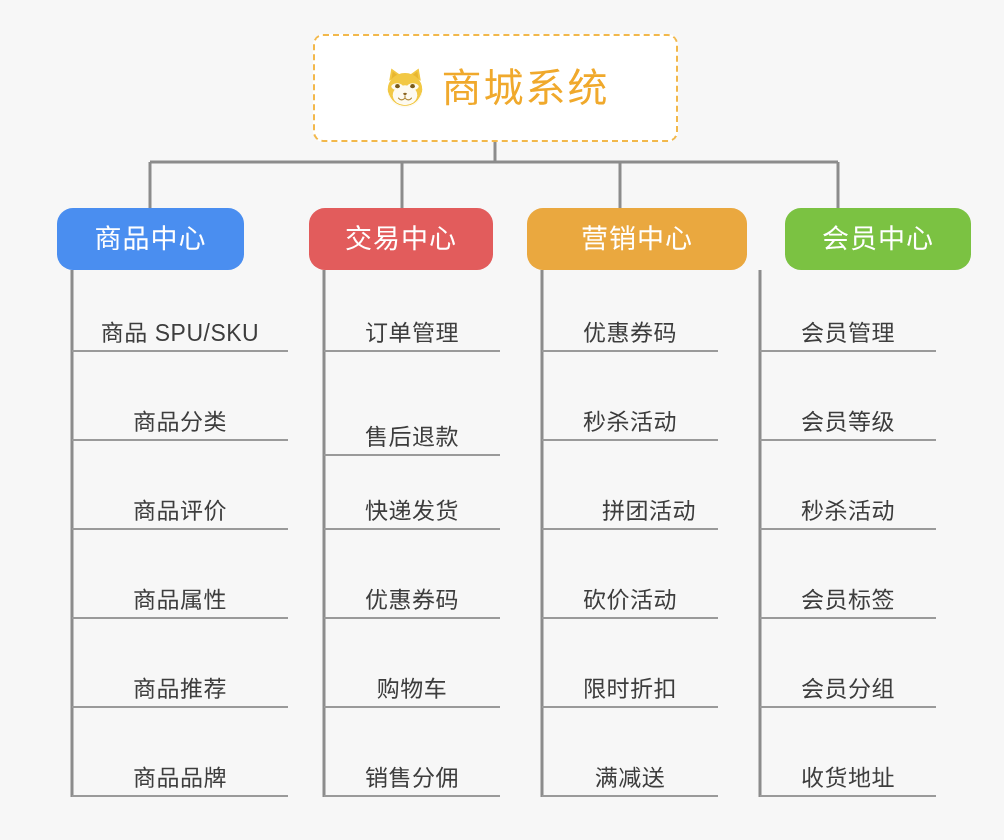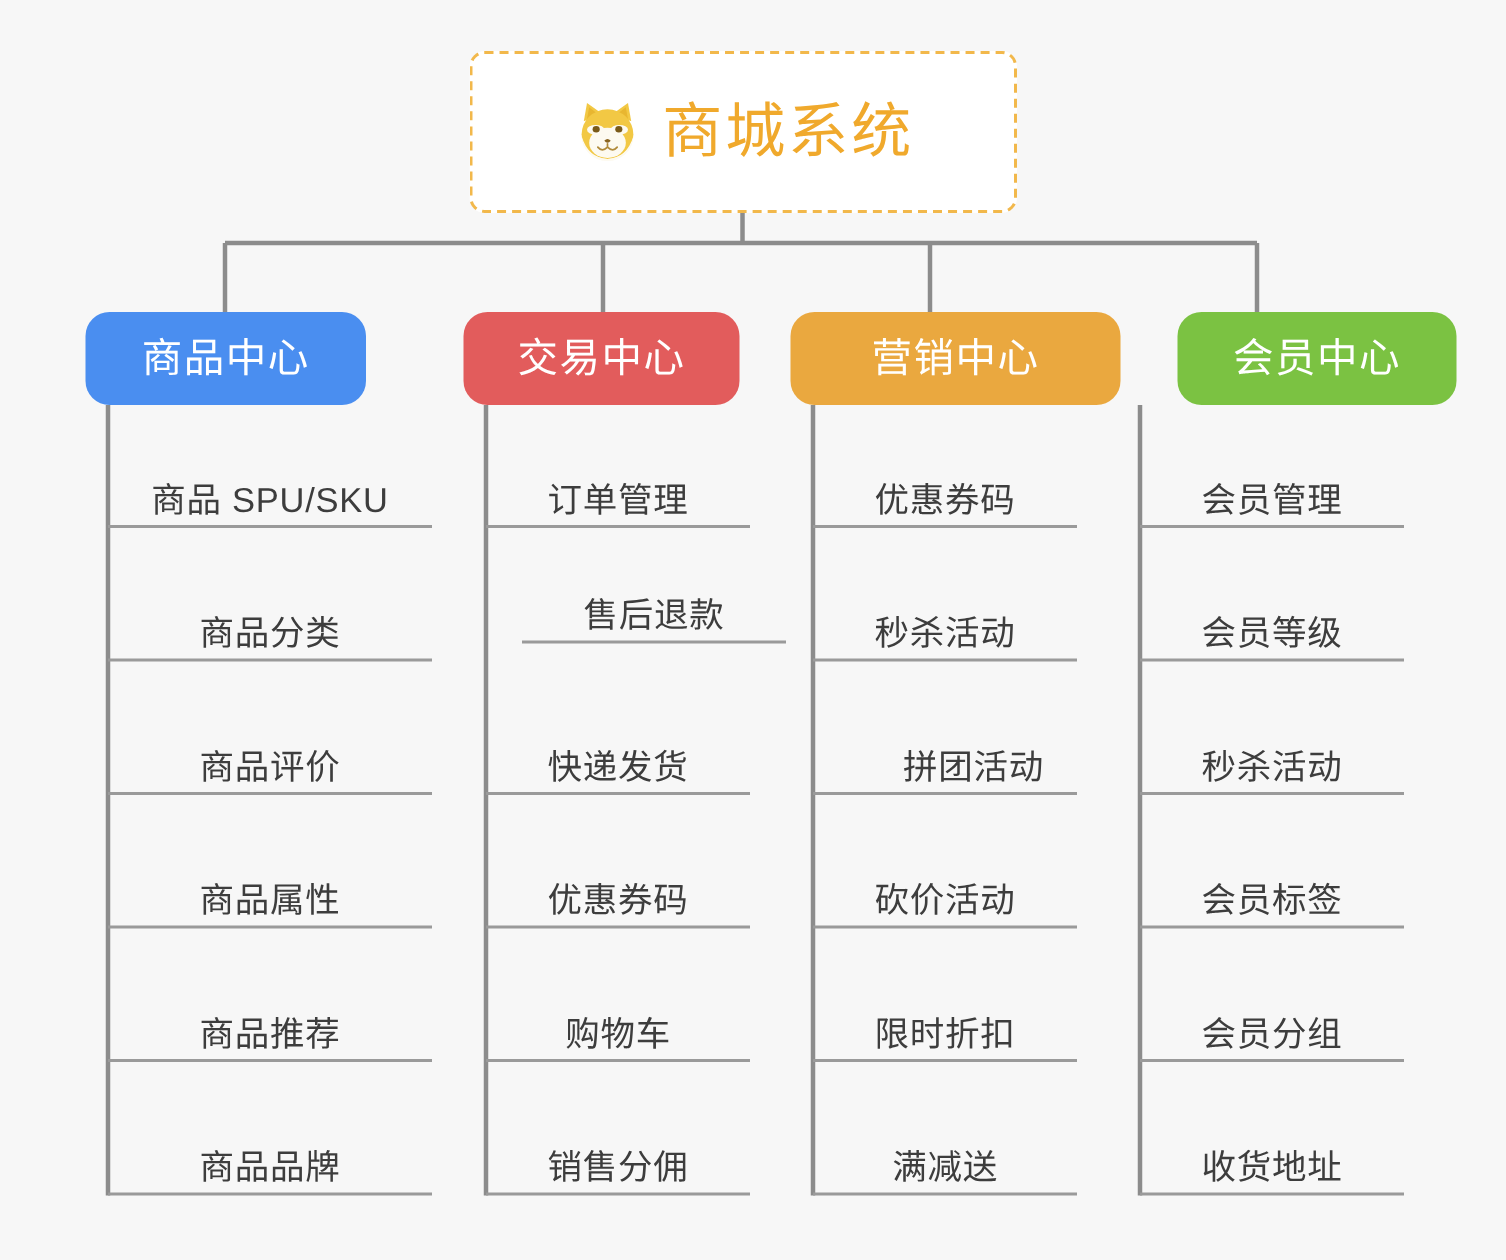--- a/index.html
+++ b/index.html
@@ -183,21 +183,21 @@
         </div>
       </div>
       <div class="column" style="left: 309px; width: 191px;">
         <div class="cat-box" style="width: 184px; background: rgb(226, 92, 92);">
           <span class="cat-label">交易中心</span>
         </div>
         <div class="leaf-list">
           <div class="leaf-item" style="top: 40px; left: 15px; width: 176px; height: 42px;">
             <span class="leaf-label">订单管理</span>
           </div>
-          <div class="leaf-item" style="top: 117px; left: 15px; width: 176px; height: 42px; margin-left: 24px;">
+          <div class="leaf-item" style="top: 144px; left: 15px; width: 176px; height: 42px;">
             <span class="leaf-label">售后退款</span>
           </div>
           <div class="leaf-item" style="top: 218px; left: 15px; width: 176px; height: 42px;">
             <span class="leaf-label">快递发货</span>
           </div>
           <div class="leaf-item" style="top: 307px; left: 15px; width: 176px; height: 42px;">
             <span class="leaf-label">优惠券码</span>
           </div>
           <div class="leaf-item" style="top: 396px; left: 15px; width: 176px; height: 42px;">
             <span class="leaf-label">购物车</span>

